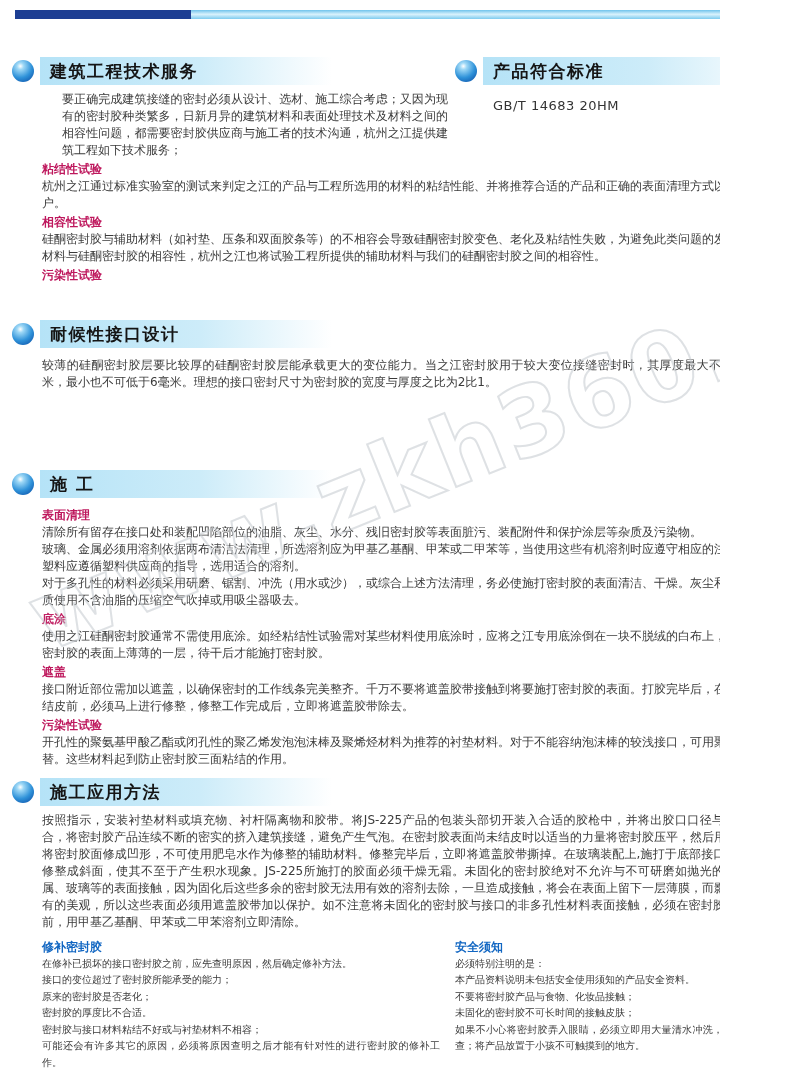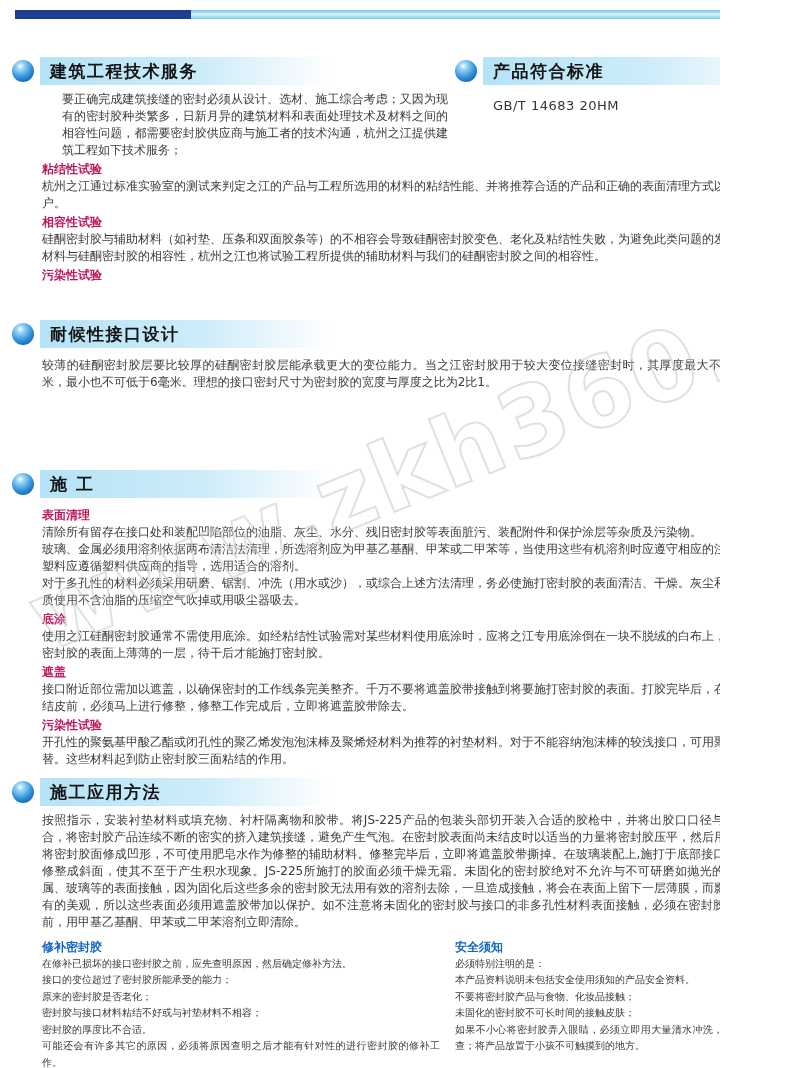--- a/index.html
+++ b/index.html
@@ -113,22 +113,22 @@
       <div class="sec-title">施工应用方法</div>
     </div>
     <div class="body-text" style="margin-top:6px;">按照指示，安装衬垫材料或填充物、衬杆隔离物和胶带。将JS-225产品的包装头部切开装入合适的胶枪中，并将出胶口口径与建筑接缝适合，将密封胶产品连续不断的密实的挤入建筑接缝，避免产生气泡。在密封胶表面尚未结皮时以适当的力量将密封胶压平，然后用凸形的工具将密封胶面修成凹形，不可使用肥皂水作为修整的辅助材料。修整完毕后，立即将遮盖胶带撕掉。在玻璃装配上,施打于底部接口的密封胶需修整成斜面，使其不至于产生积水现象。JS-225所施打的胶面必须干燥无霜。未固化的密封胶绝对不允许与不可研磨如抛光的大理石、金属、玻璃等的表面接触，因为固化后这些多余的密封胶无法用有效的溶剂去除，一旦造成接触，将会在表面上留下一层薄膜，而影响到基材特有的美观，所以这些表面必须用遮盖胶带加以保护。如不注意将未固化的密封胶与接口的非多孔性材料表面接触，必须在密封胶尚未固化之前，用甲基乙基酮、甲苯或二甲苯溶剂立即清除。</div>
 
     <div class="cols">
       <div class="col-left">
         <div class="col-head">修补密封胶</div>
         <div class="col-line">在修补已损坏的接口密封胶之前，应先查明原因，然后确定修补方法。</div>
         <div class="col-line">接口的变位超过了密封胶所能承受的能力；</div>
         <div class="col-line">原来的密封胶是否老化；</div>
+        <div class="col-line">密封胶的厚度比不合适。</div>
         <div class="col-line">密封胶与接口材料粘结不好或与衬垫材料不相容；</div>
-        <div class="col-line">密封胶的厚度比不合适。</div>
         <div class="col-line">可能还会有许多其它的原因，必须将原因查明之后才能有针对性的进行密封胶的修补工作。</div>
       </div>
       <div class="col-right">
         <div class="col-head">安全须知</div>
         <div class="col-line">必须特别注明的是：</div>
         <div class="col-line">本产品资料说明未包括安全使用须知的产品安全资料。</div>
         <div class="col-line">不要将密封胶产品与食物、化妆品接触；</div>
         <div class="col-line">未固化的密封胶不可长时间的接触皮肤；</div>
         <div class="col-line">如果不小心将密封胶弄入眼睛，必须立即用大量清水冲洗，然后请医生检查；将产品放置于小孩不可触摸到的地方。</div>
       </div>

